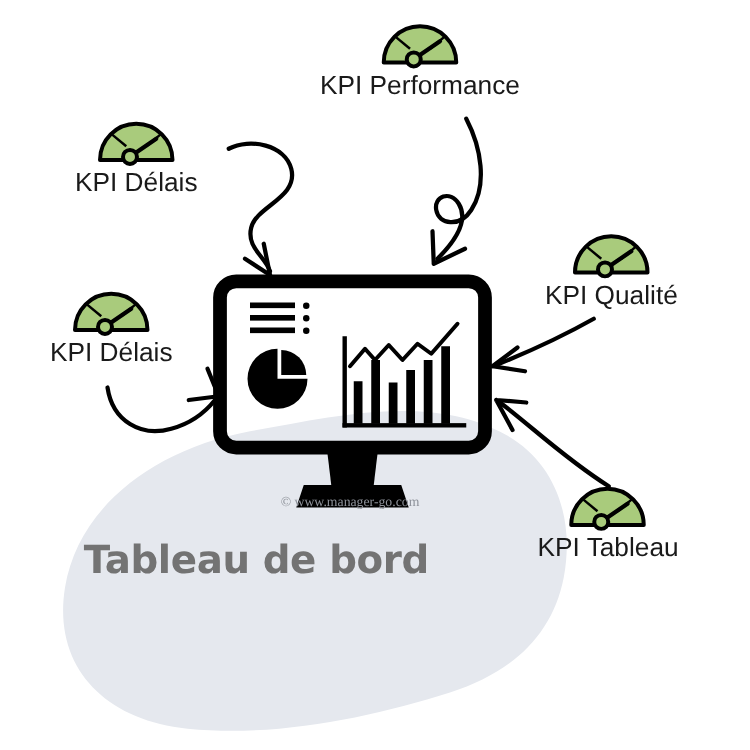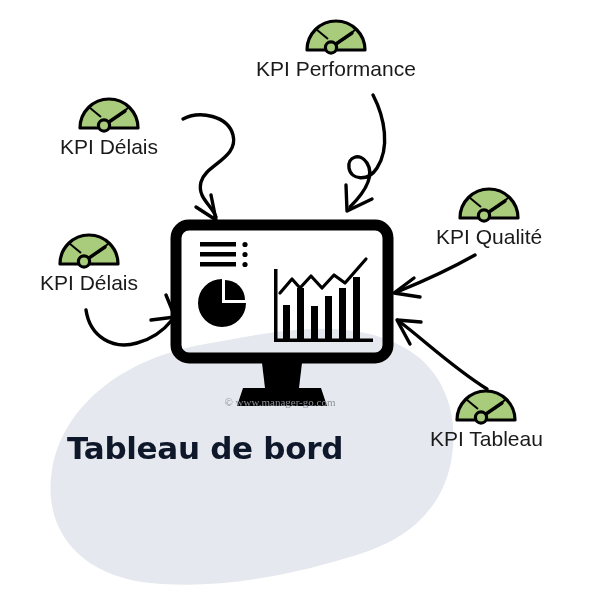--- a/index.html
+++ b/index.html
@@ -44,21 +44,21 @@
   .blob-title {
     position: absolute;
     left: 40px;
     top: 430px;
     width: 330px;
     text-align: center;
     font-family: "DejaVu Sans", "Liberation Sans", sans-serif;
     font-weight: bold;
     font-size: 31px;
     line-height: 1.18;
-    color: #0f172a;
+    color: #737373;
     letter-spacing: -0.3px;
     z-index: 4;
   }
   .credit {
     position: absolute;
     left: 180px;
     top: 396px;
     width: 200px;
     text-align: center;
     font-family: Liberation Serif, serif;

